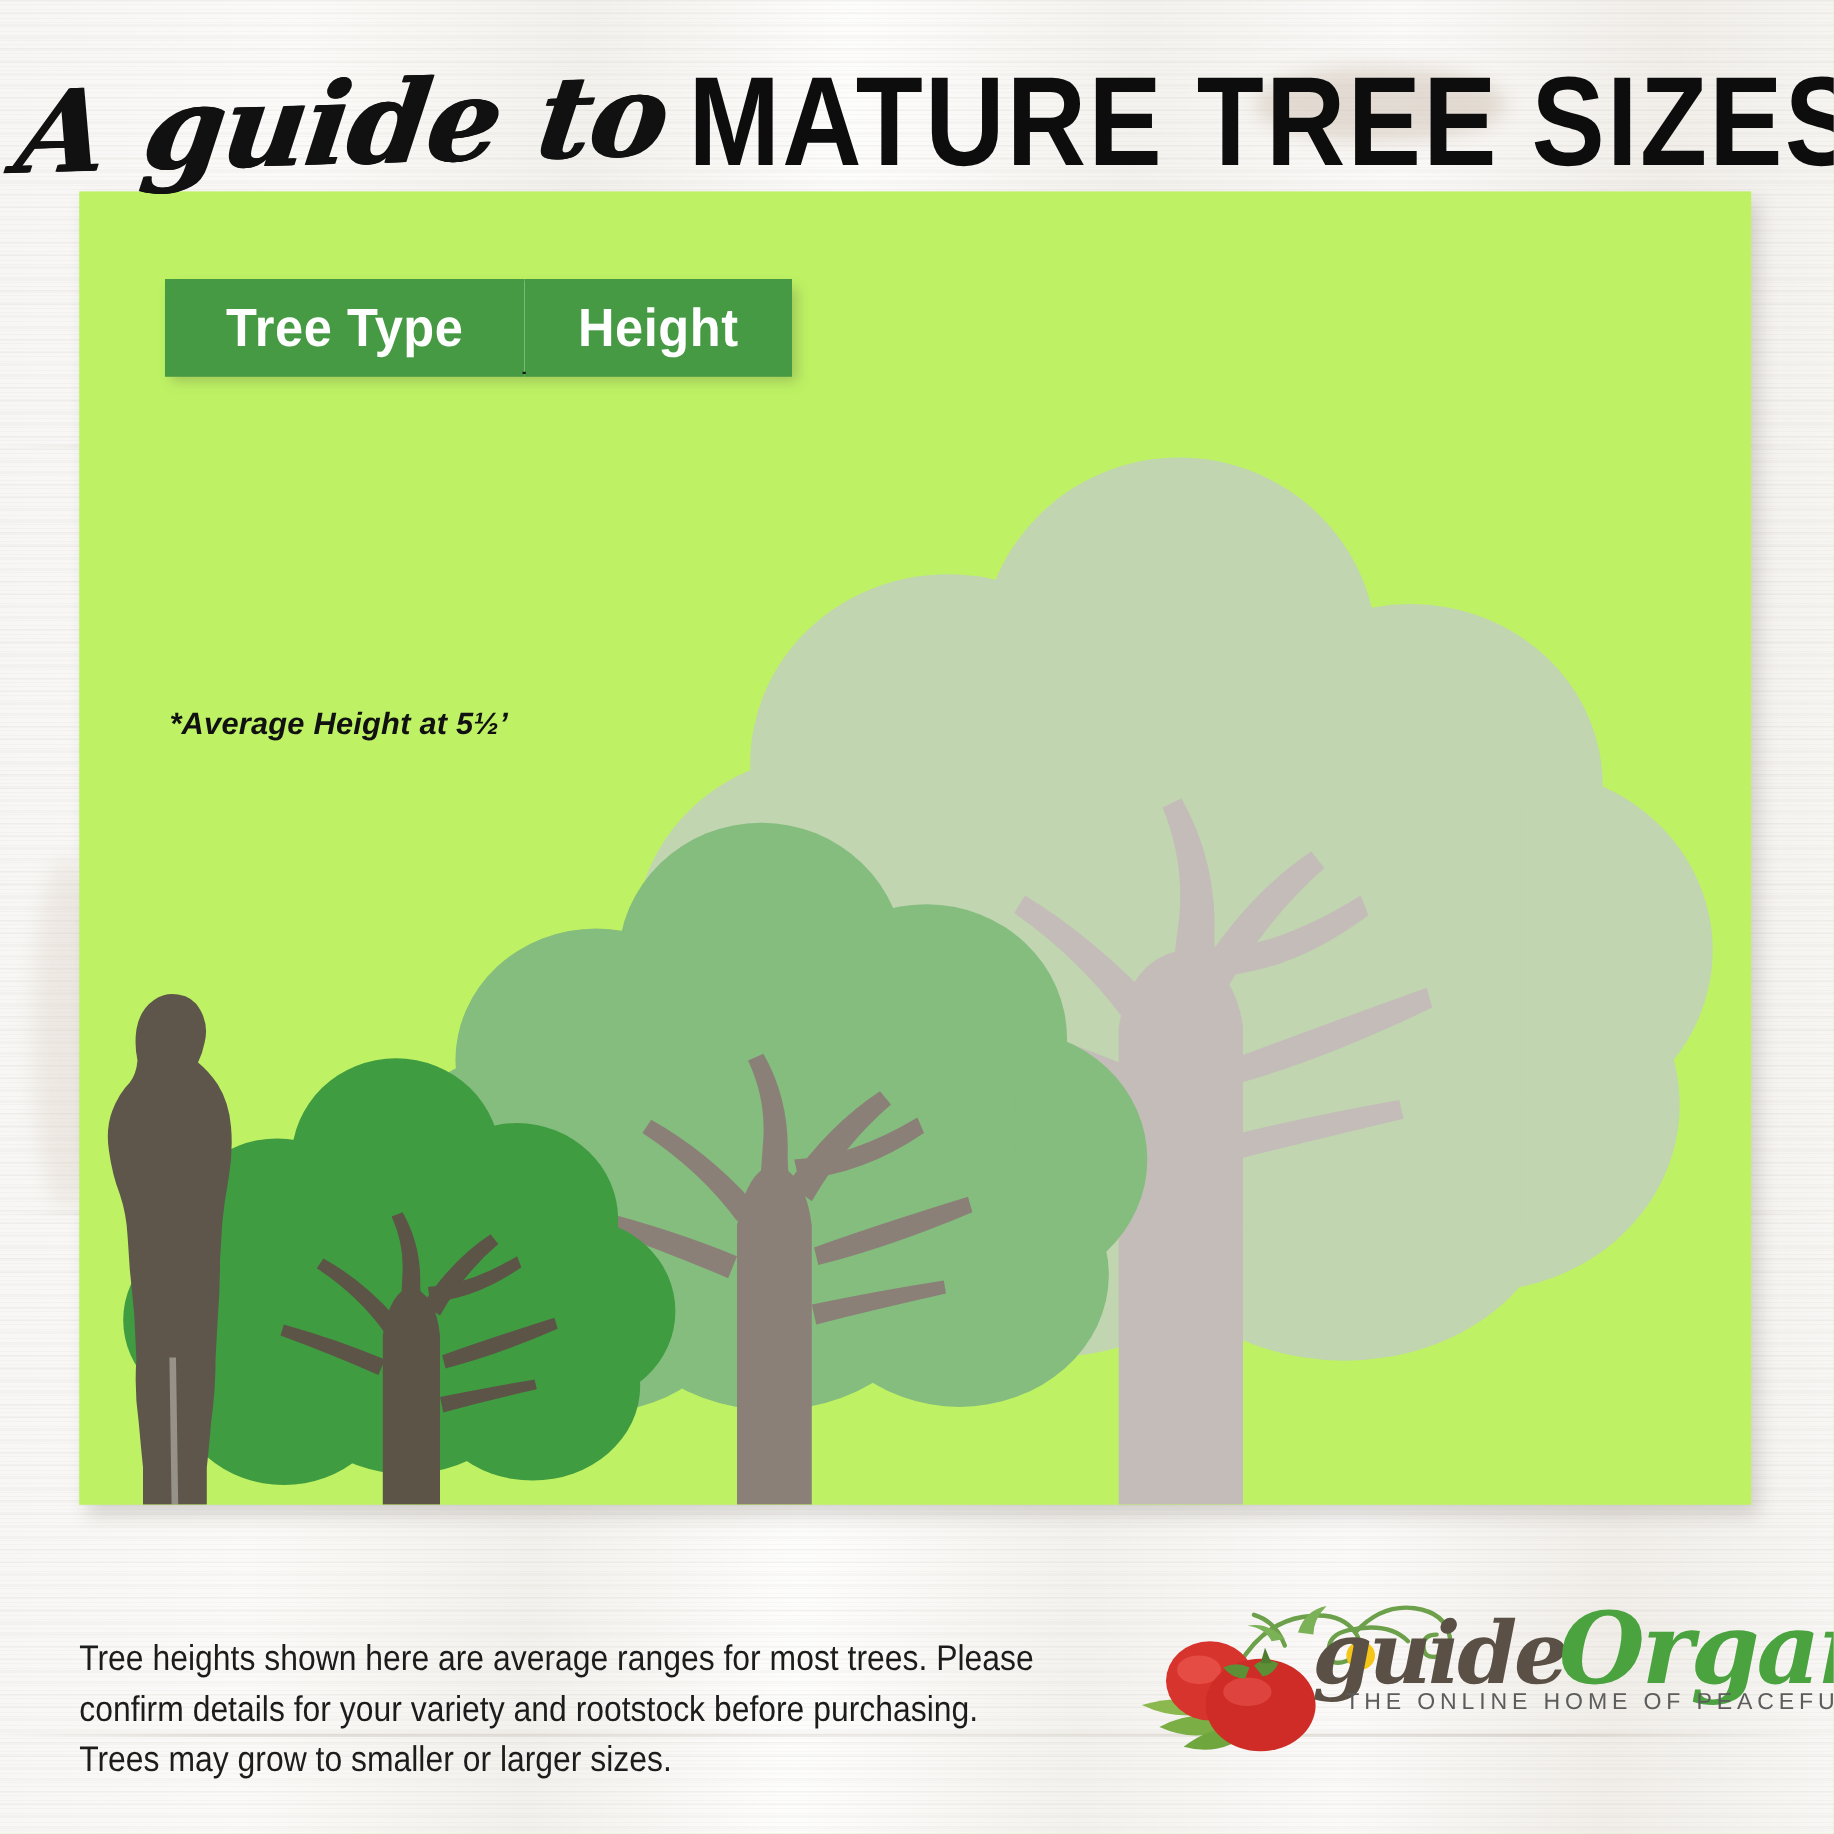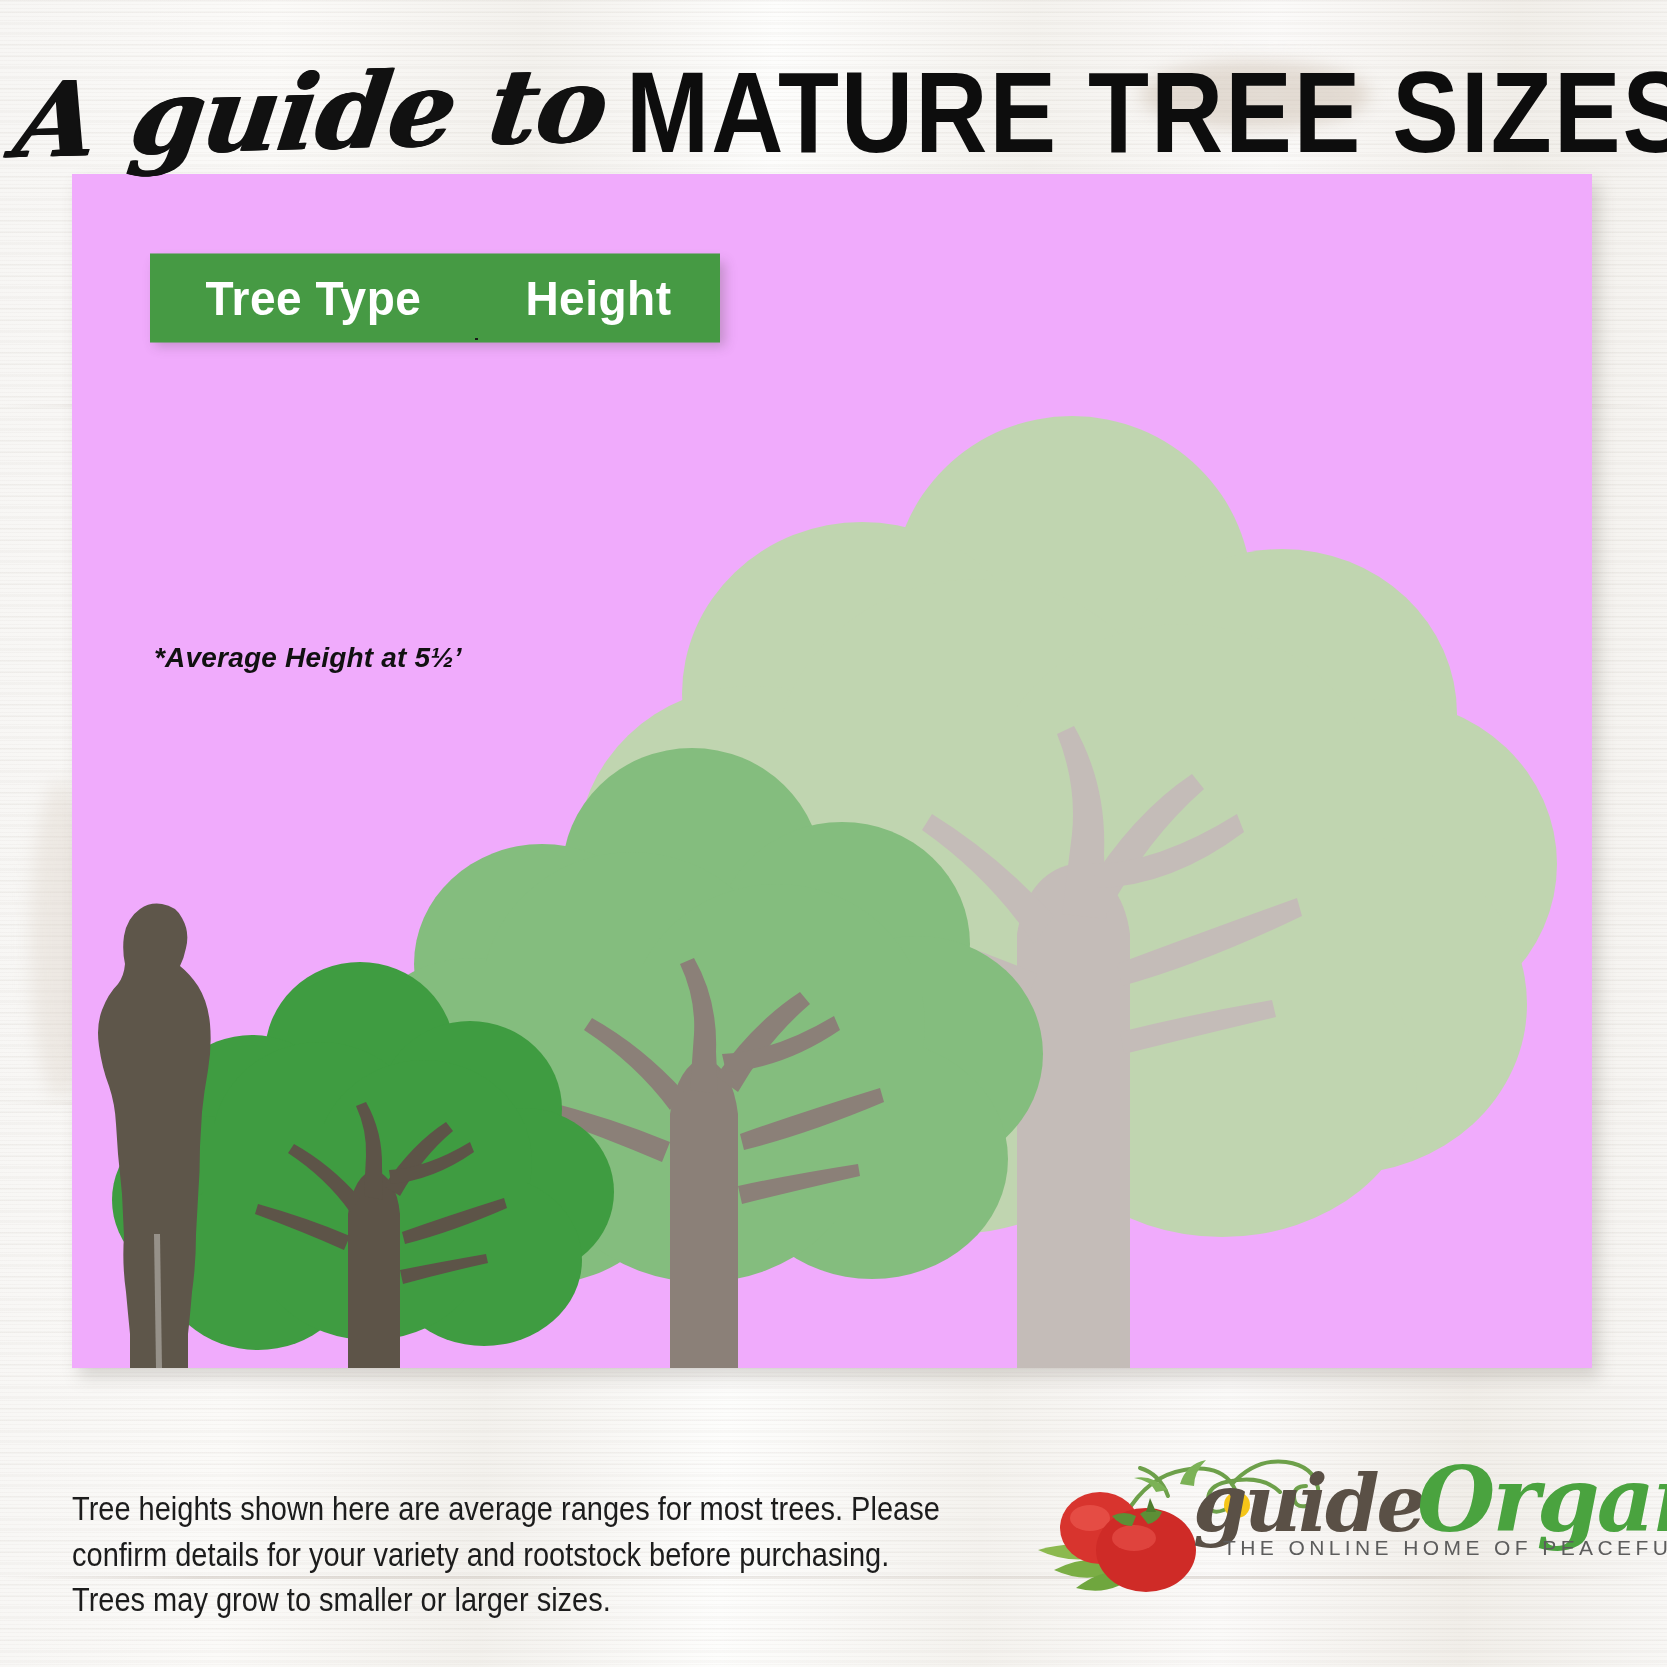--- a/index.html
+++ b/index.html
@@ -48,21 +48,21 @@
     font-family:"Liberation Sans Narrow","Liberation Sans",sans-serif;
     font-weight:700;font-size:96px;color:#0d0d0d;
     letter-spacing:2px;
     transform:scaleX(1.04) scaleY(1.20);
     transform-origin:left center;
   }
 
   
   .card{
     position:absolute;left:72px;top:174px;width:1520px;height:1194px;
-    background:#f0abfc;
+    background:#bef264;
     box-shadow:7px 9px 16px rgba(90,82,74,.22);
     overflow:hidden;z-index:4;
   }
 
   
   .tablewrap{
     position:absolute;left:78px;top:82px;width:570px;
     box-shadow:5px 6px 11px rgba(70,65,60,.26);
     z-index:9;background:#fff;
   }

